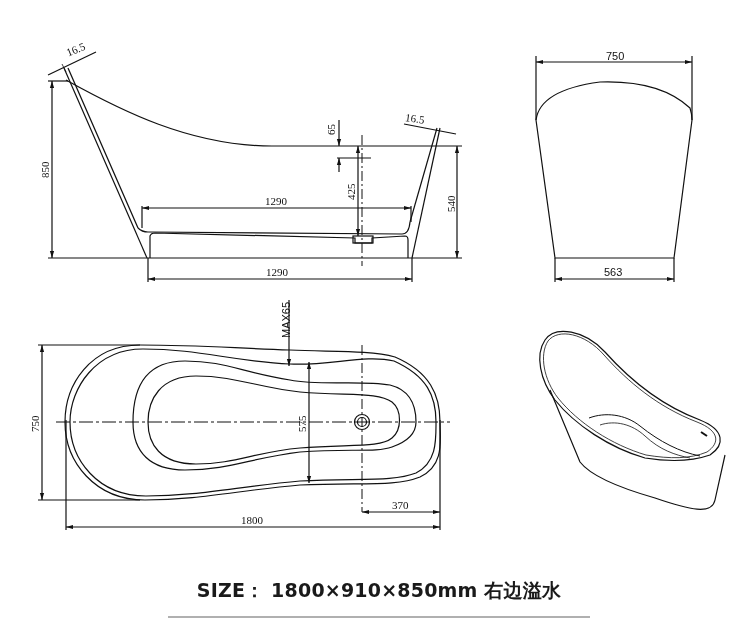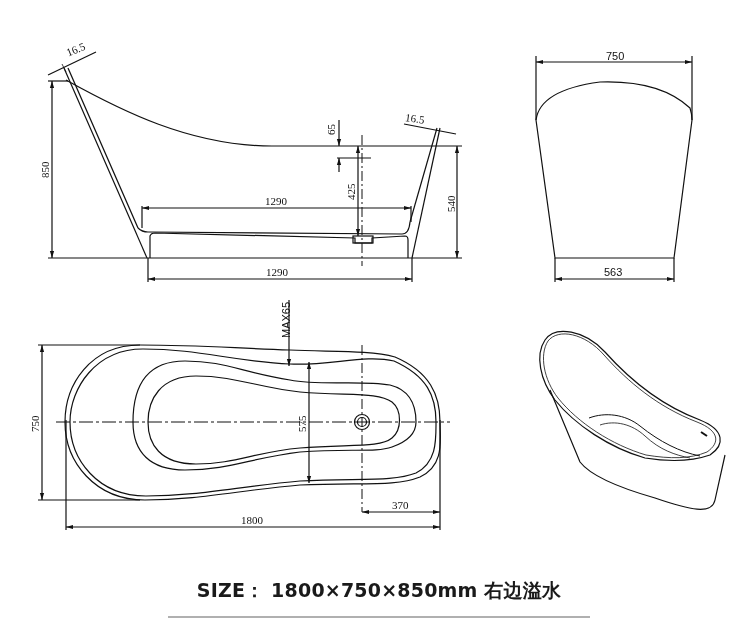--- a/index.html
+++ b/index.html
@@ -137,14 +137,14 @@
   <g stroke="#111" fill="none" stroke-width="1.2">
     <path d="M545,340 C555,325 585,330 605,352 C630,380 660,405 700,420 C725,430 725,445 710,455 C690,462 670,462 645,458 C610,448 575,425 555,400 C540,380 535,355 545,340 Z"></path>
     <path d="M548,341 C558,328 585,333 604,355 C628,382 658,407 697,422 C720,431 720,443 707,452 C690,459 670,459 646,455 C612,445 578,423 558,398 C544,380 539,355 548,341 Z" stroke-width="0.8"></path>
     <path d="M589,418 C605,412 625,414 640,426 C660,442 680,452 700,456" stroke-width="1"></path>
     <path d="M600,425 C615,420 632,424 645,436 C660,450 675,455 690,458" stroke-width="0.8"></path>
     <path d="M550,390 L580,462 C590,475 620,488 655,498 C690,510 712,515 715,500 L725,455"></path>
     <line x1="701" y1="432" x2="707" y2="436" stroke-width="2"></line>
   </g>
 </svg>
 
-<div class="caption">SIZE：  1800×750×850mm 右边溢水</div>
+<div class="caption">SIZE：  1800×910×850mm 右边溢水</div>
 <div class="caption-rule"></div>
 
 </body></html>

